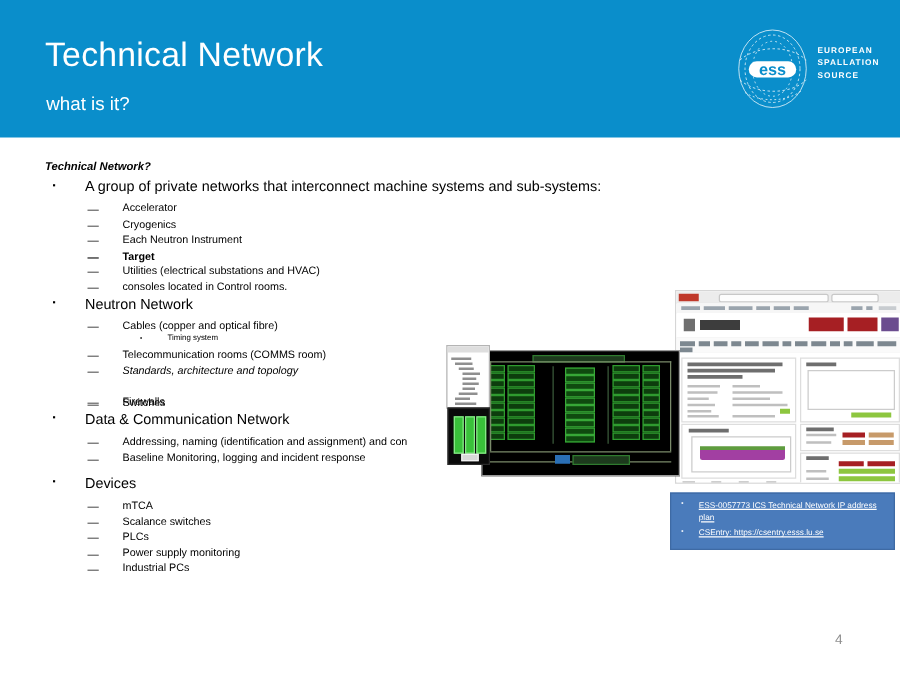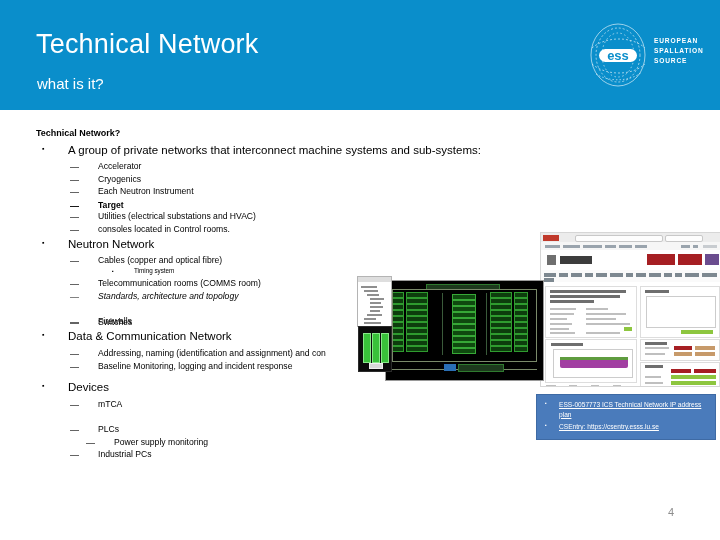--- a/index.html
+++ b/index.html
@@ -79,20 +79,21 @@
     top: 110px;
     width: 720px;
     height: 430px;
   }
 
   .lvl-head {
     position: absolute;
     left: 36px;
     font-size: 9px;
     font-weight: bold;
+    font-style: italic;
     color: #000;
     white-space: nowrap;
   }
 
   .row { position: absolute; white-space: nowrap; }
 
   
   .l1 { left: 42px; }
   .l1 .bul {
     display: inline-block;
@@ -374,24 +375,27 @@
   <div class="row l2" style="top:239px;">
     <span class="bul">—</span><span class="txt">Addressing, naming (identification and assignment) and con</span>
   </div>
 
   <div class="row l1" style="top:272px;">
     <span class="bul">▪</span><span class="txt">Devices</span>
   </div>
   <div class="row l2" style="top:290px;">
     <span class="bul">—</span><span class="txt">mTCA</span>
   </div>
+  <div class="row l2" style="top:302.5px;">
+    <span class="bul">—</span><span class="txt">Scalance switches</span>
+  </div>
   <div class="row l2" style="top:315px;">
     <span class="bul">—</span><span class="txt">PLCs</span>
   </div>
-  <div class="row l2" style="top:327.5px;margin-left:16px;">
+  <div class="row l2" style="top:327.5px;">
     <span class="bul">—</span><span class="txt">Power supply monitoring</span>
   </div>
   <div class="row l2" style="top:340px;">
     <span class="bul">—</span><span class="txt">Industrial PCs</span>
   </div>
 </div>
 
 <div id="collage">
 
   <div id="shot-dashboard">

